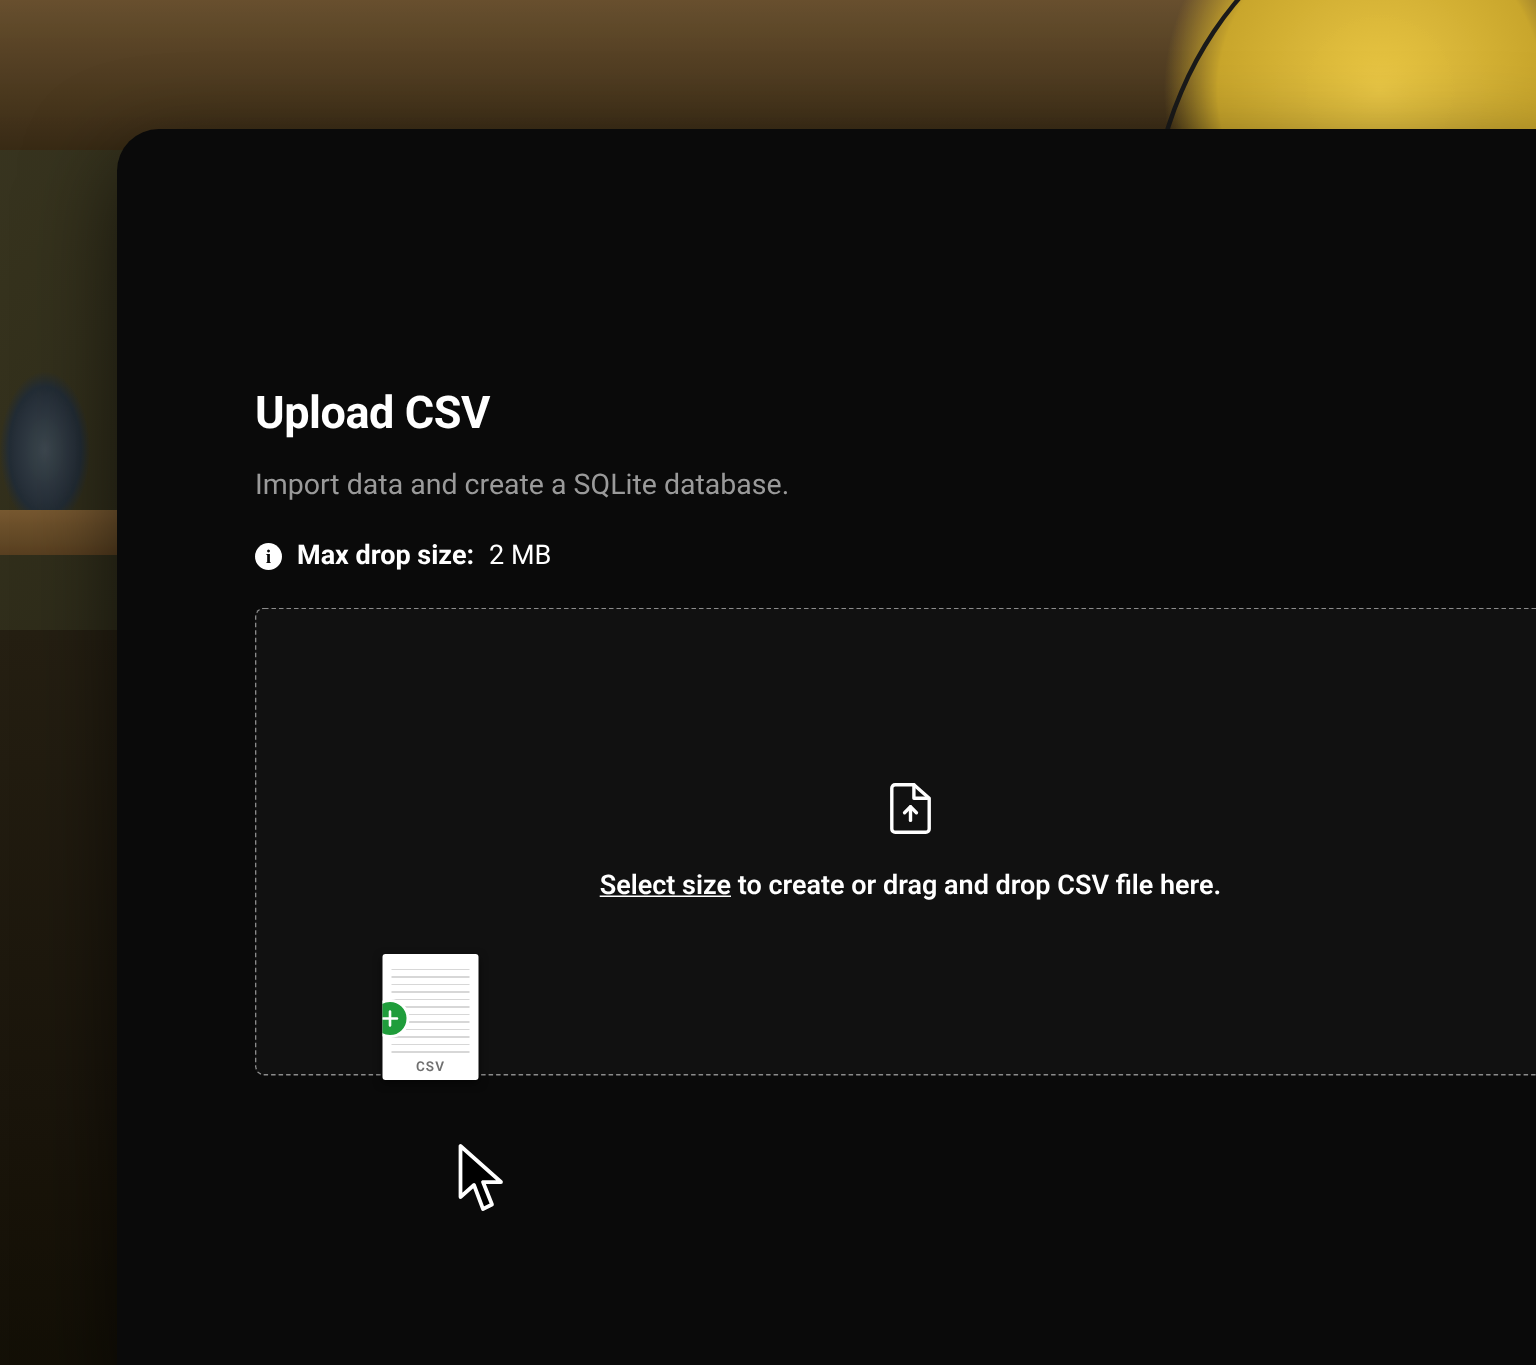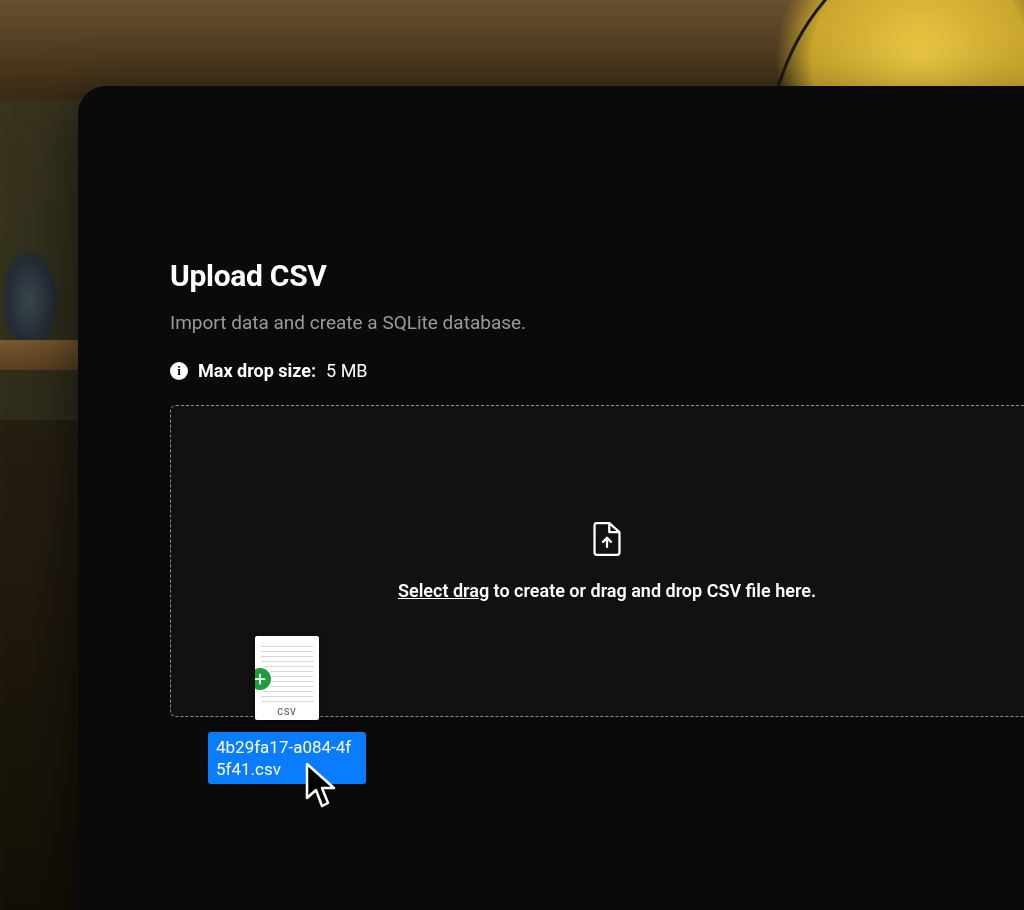--- a/index.html
+++ b/index.html
@@ -169,51 +169,50 @@
 <div class="modal">
   <div class="modal-inner">
 
     <h1 class="title">Upload CSV</h1>
 
     <p class="subtitle">Import data and create a SQLite database.</p>
 
     <div class="limit-row">
       <span class="info-icon">i</span>
       <span class="limit-label">Max drop size:</span>
-      <span class="limit-value">5 MB</span>
+      <span class="limit-value">2 MB</span>
     </div>
 
     <div class="dropzone">
       <div class="dz-center">
         <span class="file-up-icon">
           <svg viewBox="0 0 24 30" fill="none" stroke-width="2" stroke-linecap="round" stroke-linejoin="round">
             <path d="M14 1H3a2 2 0 0 0-2 2v24a2 2 0 0 0 2 2h18a2 2 0 0 0 2-2V9z"></path>
             <path d="M14 1v8h8"></path>
             <path d="M12 22V14"></path>
             <path d="M8.5 17.5 12 14l3.5 3.5"></path>
           </svg>
         </span>
         <div class="dz-text">
-          <span class="select-link">Select drag</span><span> to create or drag and drop CSV file here.</span>
+          <span class="select-link">Select size</span><span> to create or drag and drop CSV file here.</span>
         </div>
       </div>
     </div>
 
   </div>
 </div>
 
 <div class="drag-ghost">
   <div class="file-thumb">
     <span class="ext">CSV</span>
     <span class="plus-badge">
       <svg viewBox="0 0 24 24" fill="none" stroke-width="3" stroke-linecap="round">
         <path d="M12 4v16M4 12h16"></path>
       </svg>
     </span>
   </div>
-  <div class="filename-chip">4b29fa17-a084-4f5f41.csv</div>
 </div>
 
 <div class="cursor">
   <svg viewBox="0 0 34 48">
     <path d="M3 2 L3 36 L12 28 L18 44 L24 41 L18 26 L30 26 Z" fill="#000" stroke="#fff" stroke-width="2.5" stroke-linejoin="round"></path>
   </svg>
 </div>
 
 </body></html>

